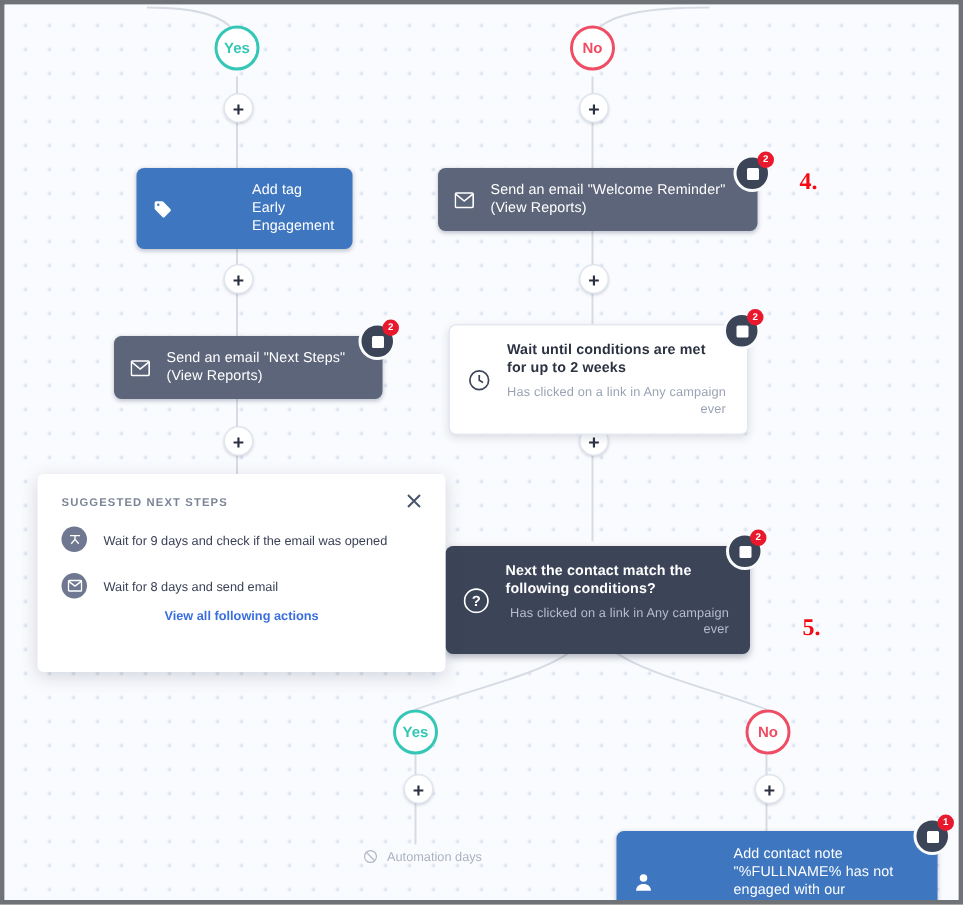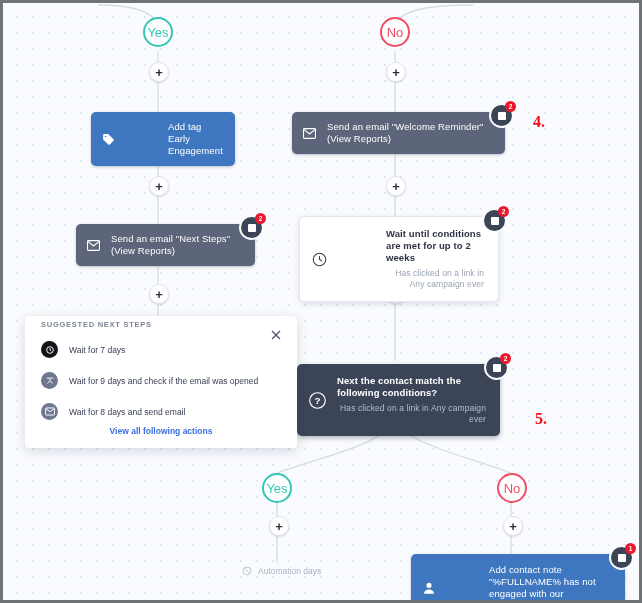--- a/index.html
+++ b/index.html
@@ -63,39 +63,39 @@
     background:#e8192c;color:#fff;
     font-size:6.5px;font-weight:bold;
     display:flex;align-items:center;justify-content:center;
     padding:0 1px;box-sizing:border-box;
   }
 
   
   .pill{
     position:absolute;width:30px;height:30px;border-radius:50%;
     background:#fff;display:flex;align-items:center;justify-content:center;
-    font-size:13px;font-weight:normal;box-sizing:border-box;
+    font-size:10px;font-weight:bold;box-sizing:border-box;
   }
   .pill.yes{border:2px solid #34c7b5;color:#34c7b5;}
   .pill.no{border:2px solid #ef4d63;color:#ef4d63;text-align:right;}
 
   
   .plus{
     position:absolute;width:18px;height:18px;border-radius:50%;
     background:#fff;border:1px solid #e0e5ee;
     box-shadow:0 1px 2px rgba(60,75,100,.2);
     display:flex;align-items:center;justify-content:center;
     color:#2b3040;font-size:13px;line-height:1;font-weight:bold;
   }
 
   
   .panel{
     position:absolute;background:#fff;border-radius:4px;
     box-shadow:0 3px 12px rgba(55,70,95,.20);
-    box-sizing:border-box;padding:4px 16px 12px 16px;
+    box-sizing:border-box;padding:14px 16px 12px 16px;
   }
   .panel-head{
     font-size:7.5px;letter-spacing:.75px;color:#7b8496;font-weight:bold;
     text-transform:uppercase;margin-bottom:12px;
   }
   .panel-close{
     position:absolute;top:11px;right:13px;
     width:14px;height:14px;color:#49536b;
   }
   .sug{display:flex;align-items:center;margin-bottom:14px;}
@@ -211,21 +211,21 @@
           <path d="M1.5 2.5 12 11 22.5 2.5"></path>
         </svg>
       </span>
       <span class="txt">Send an email "Next Steps" (View Reports)</span>
       <span class="nbadge">
         <span class="glyph"></span>
         <span class="cnt">2</span>
       </span>
     </div>
 
-    <div class="node white" style="left:296px;top:213px;width:200px;padding:11px 14px 11px 12px;gap:48px;">
+    <div class="node white" style="left:296px;top:213px;width:200px;padding:11px 14px 11px 12px;">
       <span class="ico">
         <svg width="15" height="15" viewBox="0 0 24 24" fill="none" stroke="#3c4458" stroke-width="1.8">
           <circle cx="12" cy="12" r="10"></circle>
             <path d="M12 6.5V12l4 2.3"></path>
         </svg>
       </span>
       <span class="txt">
         <span class="ttl">Wait until conditions are met for up to 2 weeks</span>
         <span class="sub">Has clicked on a link in Any campaign ever</span>
       </span>
@@ -267,29 +267,20 @@
     </div>
 
     <div class="panel" style="left:22px;top:313px;width:272px;height:132px;">
       <div class="panel-head">SUGGESTED NEXT STEPS</div>
       <span class="panel-close">
         <svg width="12" height="12" viewBox="0 0 24 24" fill="none" stroke="#49536b" stroke-width="2.6">
           <path d="M4 4 20 20M20 4 4 20"></path>
         </svg>
       </span>
 
-      <div class="sug">
-        <span class="sico black">
-          <svg width="10" height="10" viewBox="0 0 24 24" fill="none" stroke="#fff" stroke-width="2.2">
-            <circle cx="12" cy="12" r="8"></circle>
-              <path d="M12 7.5V12l3.2 2"></path>
-          </svg>
-        </span>
-        <span class="slab">Wait for 7 days</span>
-      </div>
 
       <div class="sug">
         <span class="sico grey">
           <svg width="10" height="10" viewBox="0 0 24 24" fill="none" stroke="#fff" stroke-width="2.2">
             <path d="M4 5h16M12 5v6M12 11 6 18M12 11l6 7"></path>
           </svg>
         </span>
         <span class="slab">Wait for 9 days and check if the email was opened</span>
       </div>
 

